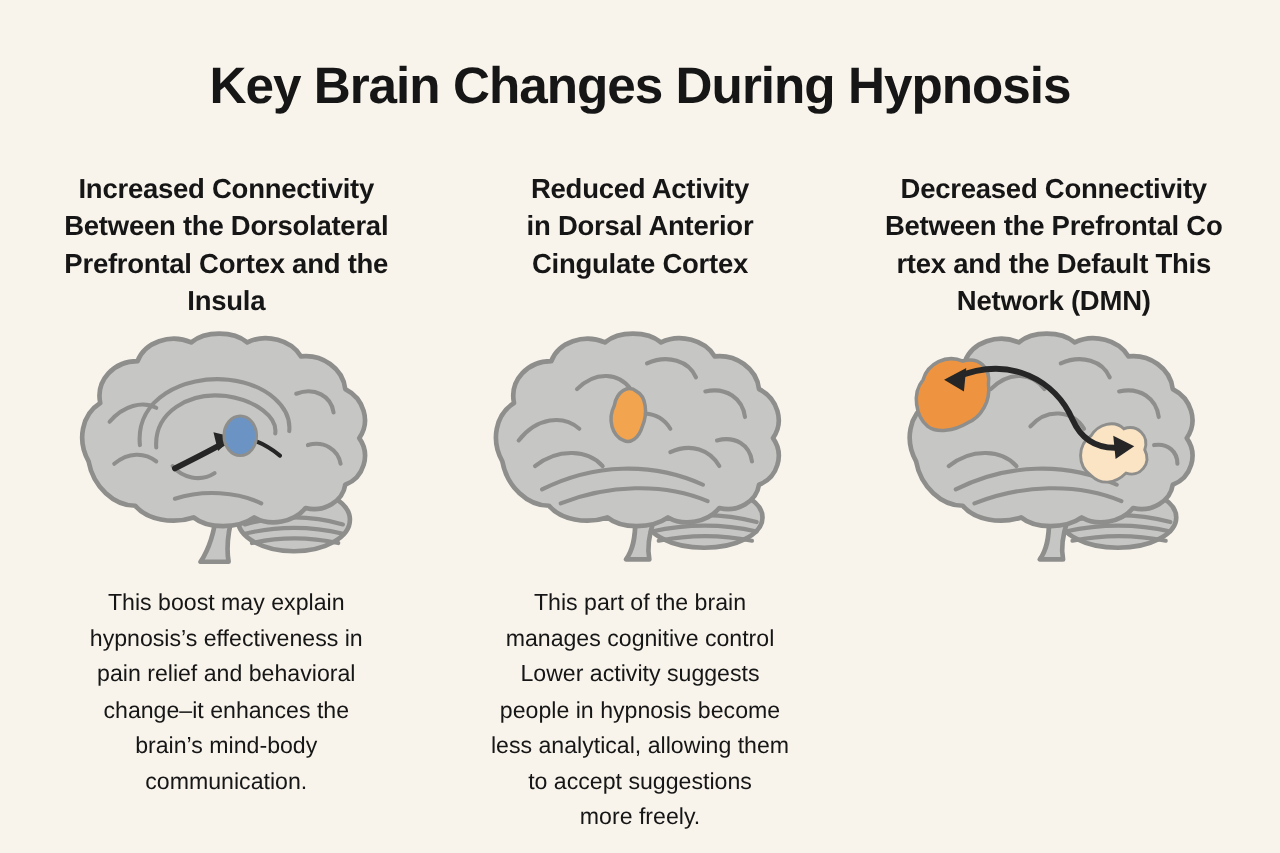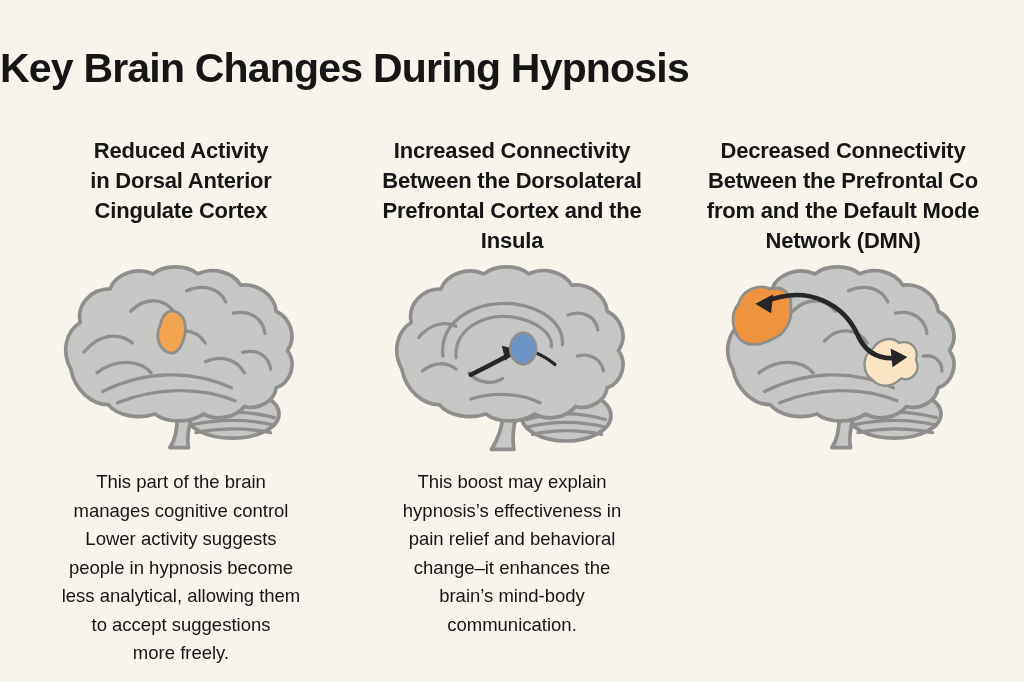--- a/index.html
+++ b/index.html
@@ -16,20 +16,21 @@
   *{margin:0;padding:0;box-sizing:border-box;}
   html,body{width:1024px;height:682px;}
   body{
     background:var(--background);
     color:var(--text);
     font-family:"Liberation Sans","DejaVu Sans",sans-serif;
     overflow:hidden;
   }
   .poster{width:1024px;height:682px;position:relative;}
   .title{
+    text-align:center;
     font-size:41px;
     font-weight:800;
     letter-spacing:-0.8px;
     padding-top:44px;
     line-height:48px;
   }
   .columns{
     display:flex;
     justify-content:space-between;
     padding:0 16px;
@@ -78,20 +79,61 @@
 </head>
 <body>
 
 <main class="poster">
 
   <h1 class="title">Key Brain Changes During Hypnosis</h1>
 
   <div class="columns">
 
     <section class="column">
+      <h2 class="heading">Increased Connectivity
+Between the Dorsolateral
+Prefrontal Cortex and the
+Insula</h2>
+      <div class="brain-wrap">
+        <svg viewBox="0 0 280 210" aria-hidden="true">
+
+          <ellipse class="g-outline" cx="198" cy="168" rx="48" ry="27"></ellipse>
+          <path class="g-line" d="M 156 172 Q 198 160 240 172"></path>
+          <path class="g-line" d="M 156 180 Q 198 170 240 180"></path>
+          <path class="g-line" d="M 162 188 Q 198 180 236 188"></path>
+
+          <path class="g-outline" d="M 132 160 C 130 178 126 192 118 204 L 142 204 C 140 192 142 176 146 162 Z"></path>
+
+          <path class="g-outline" d="M 22 118 C 12 100 16 78 32 68 C 28 48 44 32 64 32 C 70 16 92 8 110 16 C 122 6 146 6 158 16 C 174 8 196 14 204 28 C 222 26 240 38 242 56 C 258 64 264 84 254 98 C 264 112 258 132 242 138 C 240 152 224 162 208 158 C 198 170 178 174 164 166 C 150 176 124 176 112 166 C 94 172 72 168 62 156 C 44 156 26 140 22 118 Z"></path>
+
+          <path class="g-line" d="M 66 104 C 62 64 104 44 142 48 C 176 52 196 72 194 92"></path>
+          <path class="g-line" d="M 80 106 C 78 76 108 58 140 62 C 166 66 184 80 182 94"></path>
+          <path class="g-line" d="M 94 122 C 102 132 118 136 130 128"></path>
+          <path class="g-line" d="M 40 84 C 52 70 68 66 80 72"></path>
+          <path class="g-line" d="M 44 120 C 56 110 70 110 80 118"></path>
+          <path class="g-line" d="M 200 60 C 216 54 230 62 232 76"></path>
+          <path class="g-line" d="M 210 104 C 224 100 236 108 238 120"></path>
+          <path class="g-line" d="M 96 150 C 120 142 150 144 170 154"></path>
+
+          <path class="g-arrow" d="M 96 124 C 112 116 128 108 140 101"></path>
+          <polygon class="g-head" points="146,97 129,93 133,109"></polygon>
+          <path class="g-arrow-thin" d="M 164 100 C 174 104 180 108 186 113"></path>
+
+          <ellipse class="g-hl-blue" cx="152" cy="96" rx="14" ry="17"></ellipse>
+        </svg>
+      </div>
+      <p class="body-text">This boost may explain
+hypnosis’s effectiveness in
+pain relief and behavioral
+change–it enhances the
+brain’s mind-body
+communication.</p>
+    </section>
+
+    <section class="column">
       <h2 class="heading">Reduced Activity
 in Dorsal Anterior
 Cingulate Cortex</h2>
       <div class="brain-wrap">
         <svg viewBox="0 0 280 210" aria-hidden="true">
 
           <ellipse class="g-outline" cx="195" cy="166" rx="50" ry="26"></ellipse>
           <path class="g-line" d="M 150 170 Q 196 158 240 170"></path>
           <path class="g-line" d="M 150 178 Q 196 168 240 178"></path>
           <path class="g-line" d="M 156 186 Q 196 178 236 186"></path>
@@ -117,64 +159,23 @@
       <p class="body-text">This part of the brain
 manages cognitive control
 Lower activity suggests
 people in hypnosis become
 less analytical, allowing them
 to accept suggestions
 more freely.</p>
     </section>
 
     <section class="column">
-      <h2 class="heading">Increased Connectivity
-Between the Dorsolateral
-Prefrontal Cortex and the
-Insula</h2>
-      <div class="brain-wrap">
-        <svg viewBox="0 0 280 210" aria-hidden="true">
-
-          <ellipse class="g-outline" cx="198" cy="168" rx="48" ry="27"></ellipse>
-          <path class="g-line" d="M 156 172 Q 198 160 240 172"></path>
-          <path class="g-line" d="M 156 180 Q 198 170 240 180"></path>
-          <path class="g-line" d="M 162 188 Q 198 180 236 188"></path>
-
-          <path class="g-outline" d="M 132 160 C 130 178 126 192 118 204 L 142 204 C 140 192 142 176 146 162 Z"></path>
-
-          <path class="g-outline" d="M 22 118 C 12 100 16 78 32 68 C 28 48 44 32 64 32 C 70 16 92 8 110 16 C 122 6 146 6 158 16 C 174 8 196 14 204 28 C 222 26 240 38 242 56 C 258 64 264 84 254 98 C 264 112 258 132 242 138 C 240 152 224 162 208 158 C 198 170 178 174 164 166 C 150 176 124 176 112 166 C 94 172 72 168 62 156 C 44 156 26 140 22 118 Z"></path>
-
-          <path class="g-line" d="M 66 104 C 62 64 104 44 142 48 C 176 52 196 72 194 92"></path>
-          <path class="g-line" d="M 80 106 C 78 76 108 58 140 62 C 166 66 184 80 182 94"></path>
-          <path class="g-line" d="M 94 122 C 102 132 118 136 130 128"></path>
-          <path class="g-line" d="M 40 84 C 52 70 68 66 80 72"></path>
-          <path class="g-line" d="M 44 120 C 56 110 70 110 80 118"></path>
-          <path class="g-line" d="M 200 60 C 216 54 230 62 232 76"></path>
-          <path class="g-line" d="M 210 104 C 224 100 236 108 238 120"></path>
-          <path class="g-line" d="M 96 150 C 120 142 150 144 170 154"></path>
-
-          <path class="g-arrow" d="M 96 124 C 112 116 128 108 140 101"></path>
-          <polygon class="g-head" points="146,97 129,93 133,109"></polygon>
-          <path class="g-arrow-thin" d="M 164 100 C 174 104 180 108 186 113"></path>
-
-          <ellipse class="g-hl-blue" cx="152" cy="96" rx="14" ry="17"></ellipse>
-        </svg>
-      </div>
-      <p class="body-text">This boost may explain
-hypnosis’s effectiveness in
-pain relief and behavioral
-change–it enhances the
-brain’s mind-body
-communication.</p>
-    </section>
-
-    <section class="column">
       <h2 class="heading">Decreased Connectivity
 Between the Prefrontal Co
-from and the Default Mode
+rtex and the Default This
 Network (DMN)</h2>
       <div class="brain-wrap">
         <svg viewBox="0 0 280 210" aria-hidden="true">
 
           <ellipse class="g-outline" cx="195" cy="166" rx="50" ry="26"></ellipse>
           <path class="g-line" d="M 150 170 Q 196 158 240 170"></path>
           <path class="g-line" d="M 150 178 Q 196 168 240 178"></path>
           <path class="g-line" d="M 156 186 Q 196 178 236 186"></path>
 
           <path class="g-outline" d="M 136 168 C 136 184 134 194 128 202 L 148 202 C 146 192 148 180 152 168 Z"></path>

